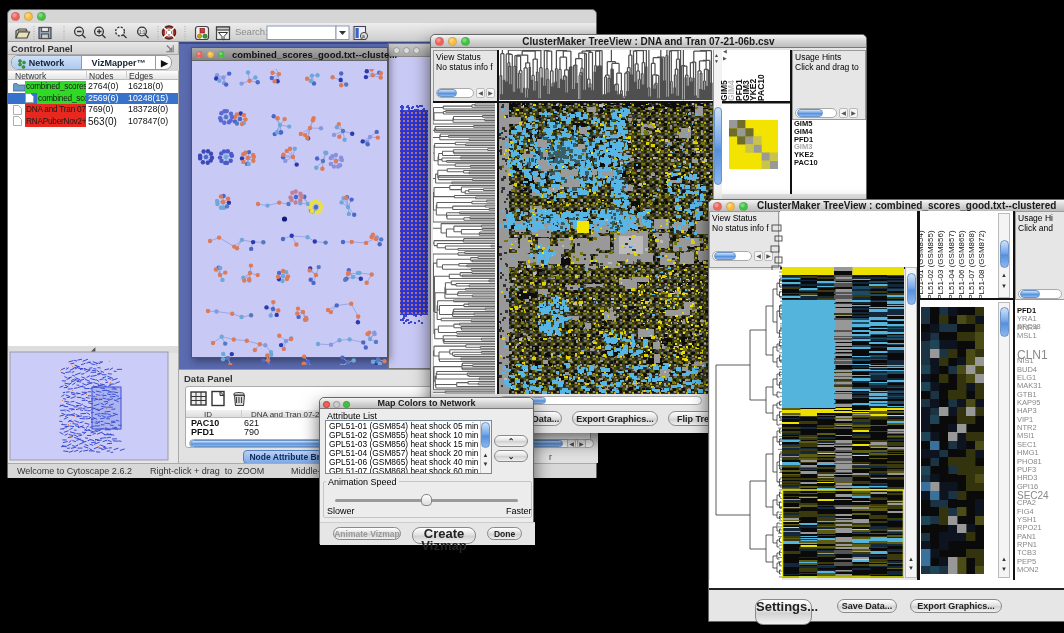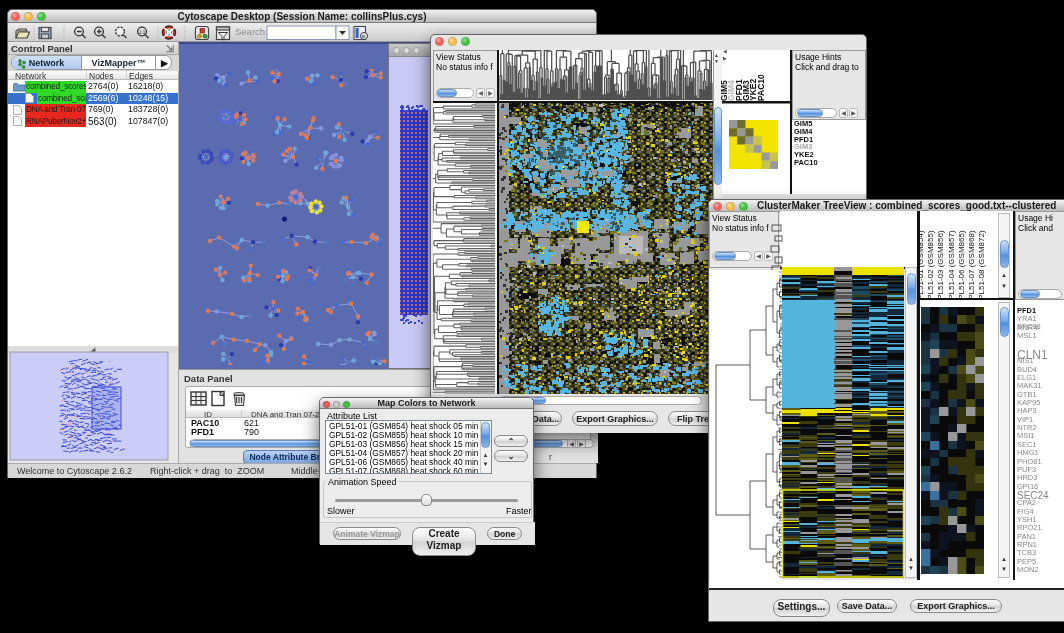--- a/index.html
+++ b/index.html
@@ -10,21 +10,20 @@
 .trk{background:#fff;border:1px solid #aaa;border-radius:6px}
 .pill{background:linear-gradient(#cfe3fa,#76a8e8 45%,#5590dd 55%,#8cb8ef);border:1px solid #6a93c8;border-radius:5px}
 .arrbox{color:#555;font-size:6px;text-align:center;background:#f5f5f5;border:1px solid #bbb;border-radius:2px;line-height:9px}
 .pbtn{background:linear-gradient(#fff,#e2e2e2 45%,#d2d2d2 55%,#f0f0f0);border:1px solid #8a8a8a;border-radius:8px;
 text-align:center;display:inline-block}
 .gpanel{position:absolute;background:#e6e6e6;border:1px solid #9a9a9a;color:#000}
 .ptext{position:absolute;font-size:8.5px;color:#000;line-height:9.5px;white-space:nowrap}
 .vlabel{position:absolute;font-size:8px;color:#111;white-space:nowrap;transform:rotate(-90deg);transform-origin:left bottom}
 </style></head><body>
 <div class="win" style="left:7px;top:9px;width:590px;height:469px;background:#d6d6d6;border-radius:5px 5px 0 0">
-    <div class="mactitle" style="height:13px;font-size:10px;line-height:13px;border-radius:5px 5px 0 0">Cytoscape Desktop (Session Name: collinsPlus.cys)</div>
     <span class="abs" style="left:3px;top:2px;width:9px;height:9px;border-radius:50%;background:radial-gradient(circle at 35% 30%, #fff5 20%, #0000 45%),#f35f57;border:0.5px solid #8886"></span>
     <span class="abs" style="left:16px;top:2px;width:9px;height:9px;border-radius:50%;background:radial-gradient(circle at 35% 30%, #fff5 20%, #0000 45%),#fbbe3b;border:0.5px solid #8886"></span>
     <span class="abs" style="left:29px;top:2px;width:9px;height:9px;border-radius:50%;background:radial-gradient(circle at 35% 30%, #fff5 20%, #0000 45%),#3ec43c;border:0.5px solid #8886"></span>
     <div class="abs" style="left:0;top:13px;width:100%;height:19px;background:linear-gradient(#ededed,#cdcdcd);border-bottom:1px solid #9a9a9a"></div>
     <svg class="abs" style="left:0;top:13px" width="360" height="19">
 <g stroke="#555" fill="none" stroke-width="1.2">
 <path d="M8 15V8l3-2h7l1 2h-9" fill="#d8d4a8" stroke="#444"></path>
         <path d="M8 15l2.5-6h11l-2.5 6z" fill="#e8e4b8" stroke="#444"></path>
 <rect x="31" y="4.5" width="12" height="11" fill="#9ab" stroke="#445"></rect>
         <rect x="33.5" y="4.5" width="7" height="4" fill="#eee"></rect>
@@ -146,20 +145,26 @@
     <svg class="abs" style="left:390px;top:57px" width="40" height="313">
       <defs>
         <pattern id="dots" width="4" height="4" patternUnits="userSpaceOnUse">
           <rect width="4" height="4" fill="#2a35d4"></rect>
           <circle cx="2" cy="2" r="1" fill="#e08858"></circle>
         </pattern>
       </defs>
       <rect x="2" y="43" width="28" height="205" fill="url(#dots)"></rect>
       <path fill="#3a45d0" d="M16 255h2v2h-2zM13 40h2v2h-2zM6 248h2v2h-2zM23 38h2v2h-2zM12 254h2v2h-2zM16 42h2v2h-2zM4 251h2v2h-2zM19 42h2v2h-2zM24 246h2v2h-2zM25 41h2v2h-2zM7 253h2v2h-2zM25 41h2v2h-2zM7 248h2v2h-2zM9 38h2v2h-2zM5 248h2v2h-2zM18 42h2v2h-2zM4 252h2v2h-2zM27 43h2v2h-2zM5 250h2v2h-2zM8 43h2v2h-2zM9 252h2v2h-2zM4 40h2v2h-2zM8 252h2v2h-2zM10 40h2v2h-2zM27 246h2v2h-2zM8 43h2v2h-2zM2 252h2v2h-2zM3 41h2v2h-2zM17 248h2v2h-2zM2 39h2v2h-2zM15 247h2v2h-2zM21 38h2v2h-2zM5 255h2v2h-2zM8 39h2v2h-2zM12 246h2v2h-2zM4 39h2v2h-2zM19 246h2v2h-2zM18 38h2v2h-2zM20 253h2v2h-2zM19 39h2v2h-2zM15 247h2v2h-2zM14 39h2v2h-2zM22 247h2v2h-2zM24 42h2v2h-2zM6 248h2v2h-2zM21 43h2v2h-2zM3 246h2v2h-2zM10 42h2v2h-2zM23 255h2v2h-2zM6 43h2v2h-2zM10 255h2v2h-2zM3 38h2v2h-2z"></path>
     </svg>
+    <div class="abs" style="left:183px;top:37px;width:197px;height:311px;background:#c9c9f5;border:1px solid #555;box-shadow:2px 3px 8px rgba(0,0,0,.4)">
+      <div class="abs" style="left:0;top:0;width:100%;height:13px;background:linear-gradient(#a9a9a9,#848484);border-bottom:1px solid #666;text-align:center;font-size:9.5px;font-weight:bold;color:#111;line-height:13px;padding-left:40px;white-space:nowrap">combined_scores_good.txt--cluste...</div>
+      <span class="abs" style="left:4px;top:3px;width:7px;height:7px;border-radius:50%;background:radial-gradient(circle at 35% 30%, #fff5 20%, #0000 45%),#f35f57;border:0.5px solid #8886"></span>
+      <span class="abs" style="left:15px;top:3px;width:7px;height:7px;border-radius:50%;background:radial-gradient(circle at 35% 30%, #fff5 20%, #0000 45%),#fbbe3b;border:0.5px solid #8886"></span>
+      <span class="abs" style="left:26px;top:3px;width:7px;height:7px;border-radius:50%;background:radial-gradient(circle at 35% 30%, #fff5 20%, #0000 45%),#3ec43c;border:0.5px solid #8886"></span>
+    </div>
     <svg class="abs" style="left:190px;top:59px" width="195" height="296">
       <path stroke="#96a2e0" stroke-width="0.9" fill="none" d="M25.4 8.4L18.2 9.5M25.4 8.4L31.2 4.6M25.4 8.4L28.2 15.6M25.4 8.4L19.1 6.3M25.4 8.4L26.0 14.1M25.4 8.4L21.3 11.7M51.6 11.7L59.7 13.3M51.6 11.7L50.0 3.5M51.6 11.7L57.4 8.5M51.6 11.7L43.6 14.6M81.0 5.1L77.2 -2.0M81.0 5.1L73.8 9.0M81.0 5.1L74.5 3.7M81.0 5.1L76.6 12.3M81.0 5.1L79.6 12.3M114.0 6.6L116.0 14.5M114.0 6.6L112.8 12.0M114.0 6.6L119.5 6.3M114.0 6.6L109.1 9.7M142.7 11.0L143.2 4.4M142.7 11.0L134.6 8.3M142.7 11.0L143.2 16.3M142.7 11.0L148.2 15.5M174.7 6.3L182.7 8.5M174.7 6.3L182.8 4.2M174.7 6.3L167.9 8.1M174.7 6.3L168.8 2.3M174.7 6.3L181.3 3.8M174.7 6.3L173.6 0.4M28.0 48.0L34.0 48.1M28.0 48.0L32.8 51.6M28.0 48.0L30.9 53.2M28.0 48.0L26.3 53.8M28.0 48.0L23.0 51.4M28.0 48.0L22.1 49.1M28.0 48.0L23.3 44.3M28.0 48.0L26.4 42.2M28.0 48.0L28.8 42.1M28.0 48.0L33.0 44.7M42.0 50.0L47.5 50.4M42.0 50.0L45.9 53.9M42.0 50.0L44.0 55.1M42.0 50.0L38.9 54.6M42.0 50.0L37.0 52.4M42.0 50.0L36.9 47.9M42.0 50.0L39.0 45.4M42.0 50.0L42.7 44.5M42.0 50.0L45.9 46.1M82.0 56.0L91.2 57.6M82.0 56.0L79.1 63.2M82.0 56.0L82.5 63.6M82.0 56.0L79.7 49.2M82.0 56.0L76.7 65.1M82.0 56.0L86.6 50.1M82.0 56.0L75.7 47.3M82.0 56.0L83.1 63.2M112.0 59.0L115.7 49.1M112.0 59.0L110.1 69.2M112.0 59.0L114.9 51.2M112.0 59.0L109.3 69.0M112.0 59.0L107.1 66.1M112.0 59.0L102.8 64.9M112.0 59.0L123.0 59.3M145.0 62.0L136.0 65.9M145.0 62.0L146.6 70.8M145.0 62.0L140.8 55.1M145.0 62.0L141.3 67.8M145.0 62.0L138.9 58.2M145.0 62.0L154.2 64.7M172.0 68.0L178.7 62.9M172.0 68.0L179.8 68.6M172.0 68.0L169.7 75.2M172.0 68.0L164.7 72.4M172.0 68.0L168.7 73.2M8.0 88.0L14.0 88.7M8.0 88.0L12.8 91.6M8.0 88.0L9.7 93.7M8.0 88.0L4.9 93.2M8.0 88.0L2.1 89.3M8.0 88.0L2.1 86.7M8.0 88.0L5.6 82.5M8.0 88.0L10.0 82.3M8.0 88.0L13.0 84.7M28.0 88.0L33.9 86.8M28.0 88.0L32.7 91.8M28.0 88.0L29.0 93.9M28.0 88.0L27.2 93.9M28.0 88.0L23.5 92.0M28.0 88.0L22.0 88.6M28.0 88.0L23.2 84.4M28.0 88.0L26.0 82.4M28.0 88.0L29.8 82.3M28.0 88.0L33.2 85.0M50.0 89.0L55.9 87.9M50.0 89.0L55.3 91.8M50.0 89.0L50.7 95.0M50.0 89.0L49.1 94.9M50.0 89.0L45.4 92.9M50.0 89.0L44.0 89.4M50.0 89.0L45.3 85.3M50.0 89.0L47.5 83.6M50.0 89.0L51.0 83.1M50.0 89.0L55.1 85.9M95.0 88.0L98.7 95.6M95.0 88.0L96.7 79.7M95.0 88.0L88.8 81.9M95.0 88.0L85.1 88.2M95.0 88.0L92.0 79.7M95.0 88.0L85.4 85.8M95.0 88.0L87.3 91.9M125.0 92.0L118.3 98.8M125.0 92.0L124.4 99.8M125.0 92.0L128.3 84.0M125.0 92.0L127.3 83.6M125.0 92.0L119.1 89.5M138.0 92.0L143.9 91.1M138.0 92.0L142.1 96.3M138.0 92.0L140.1 97.6M138.0 92.0L135.9 97.6M138.0 92.0L132.8 94.9M138.0 92.0L132.7 89.1M138.0 92.0L134.4 87.2M138.0 92.0L137.9 86.0M138.0 92.0L143.1 88.8M25.0 133.0L30.9 133.8M25.0 133.0L29.0 137.4M25.0 133.0L25.9 138.9M25.0 133.0L23.0 138.7M25.0 133.0L19.4 135.0M25.0 133.0L19.1 131.9M25.0 133.0L22.9 127.4M25.0 133.0L25.6 127.0M25.0 133.0L30.1 129.8M60.0 135.0L69.5 136.6M69.5 136.6L81.2 133.6M81.2 133.6L90.5 135.0M110.0 135.0L114.7 142.4M110.0 135.0L106.3 127.8M110.0 135.0L104.0 127.5M110.0 135.0L117.4 140.1M110.0 135.0L102.3 134.2M110.0 135.0L112.8 141.5M98.0 128.0L103.5 127.6M98.0 128.0L102.3 131.5M98.0 128.0L97.6 133.5M98.0 128.0L93.5 131.1M98.0 128.0L92.5 128.4M98.0 128.0L94.4 123.8M98.0 128.0L97.8 122.5M98.0 128.0L102.4 124.7M118.0 138.0L123.5 137.5M118.0 138.0L122.3 141.4M118.0 138.0L119.0 143.4M118.0 138.0L114.1 141.9M118.0 138.0L112.5 138.3M118.0 138.0L113.6 134.7M118.0 138.0L117.7 132.5M118.0 138.0L121.6 133.8M150.0 138.0L156.2 145.8M150.0 138.0L143.6 133.4M150.0 138.0L153.6 130.6M150.0 138.0L148.3 128.7M150.0 138.0L149.0 128.2M150.0 138.0L150.9 144.9M150.0 138.0L145.6 129.2M12.0 172.0L21.1 168.6M21.1 168.6L36.2 177.6M36.2 177.6L43.9 170.9M43.9 170.9L39.0 179.3M43.9 170.9L55.1 173.1M55.1 173.1L53.2 179.9M55.1 173.1L65.3 173.2M85.0 170.0L93.7 166.8M93.7 166.8L98.4 175.5M93.7 166.8L109.6 168.2M109.6 168.2L116.8 172.5M116.8 172.5L127.6 173.6M145.0 173.0L153.7 172.9M153.7 172.9L168.1 173.9M168.1 173.9L178.8 168.5M22.0 206.0L27.2 203.6M22.0 206.0L20.6 198.8M22.0 206.0L17.9 200.5M22.0 206.0L24.5 210.9M22.0 206.0L22.2 198.9M52.0 204.0L51.3 211.5M52.0 204.0L59.7 206.1M52.0 204.0L52.9 196.6M52.0 204.0L45.3 208.7M52.0 204.0L46.3 211.5M52.0 204.0L51.2 210.3M85.0 207.0L90.0 207.5M85.0 207.0L88.9 210.1M85.0 207.0L84.5 212.0M85.0 207.0L81.1 210.2M85.0 207.0L80.0 207.7M85.0 207.0L81.1 203.9M85.0 207.0L85.1 202.0M85.0 207.0L88.2 203.1M118.0 206.0L120.7 198.1M118.0 206.0L112.7 210.8M118.0 206.0L112.2 199.5M118.0 206.0L115.5 213.9M118.0 206.0L111.7 201.4M155.0 208.0L150.8 201.2M155.0 208.0L148.4 209.7M155.0 208.0L162.8 209.8M155.0 208.0L147.2 210.8M155.0 208.0L160.1 203.9M155.0 208.0L150.6 203.7M10.0 242.0L18.5 242.5M18.5 242.5L34.2 244.7M34.2 244.7L43.6 248.0M43.6 248.0L53.1 246.3M75.0 240.0L75.3 233.1M75.0 240.0L80.3 241.5M75.0 240.0L78.7 245.9M75.0 240.0L68.5 238.4M75.0 240.0L72.7 246.5M105.0 243.0L108.5 250.6M105.0 243.0L100.6 247.9M105.0 243.0L100.0 239.6M105.0 243.0L107.0 250.7M105.0 243.0L99.3 244.5M105.0 243.0L108.2 248.9M130.0 241.0L138.7 236.4M138.7 236.4L132.9 243.1M138.7 236.4L153.2 234.7M153.2 234.7L160.2 247.5M160.2 247.5L159.9 253.2M15.0 274.0L23.7 267.7M23.7 267.7L27.2 274.6M23.7 267.7L35.8 270.5M35.8 270.5L48.8 271.8M48.8 271.8L61.8 275.3M61.8 275.3L56.9 281.0M61.8 275.3L67.3 276.2M67.3 276.2L73.0 283.1M88.0 272.0L93.0 270.0M88.0 272.0L81.3 266.7M88.0 272.0L85.8 279.9M88.0 272.0L83.1 276.1M88.0 272.0L93.3 269.5M120.0 275.0L133.0 275.7M133.0 275.7L141.5 271.2M141.5 271.2L151.6 270.4M151.6 270.4L165.3 273.4M165.3 273.4L167.8 278.5M172.0 270.0L169.5 265.0M172.0 270.0L176.2 263.8M172.0 270.0L176.7 265.1M172.0 270.0L171.3 263.6M172.0 270.0L178.0 272.9M178.0 170.0L173.6 168.0M178.0 170.0L174.9 165.8M178.0 170.0L181.7 175.3M178.0 170.0L183.2 170.4M150.0 205.0L161.4 203.9M161.4 203.9L173.7 205.5M173.7 205.5L168.7 213.8M30.0 289.1L32.3 295.9M30.0 289.1L25.0 290.2M30.0 289.1L25.2 284.9M30.0 289.1L33.8 285.1M70.0 291.2L73.2 285.8M70.0 291.2L71.7 297.1M70.0 291.2L69.3 286.5M70.0 291.2L65.3 291.7M110.0 292.7L106.2 287.6M110.0 292.7L105.6 298.7M110.0 292.7L105.7 294.7M110.0 292.7L113.7 299.0M150.0 293.4L144.4 288.6M150.0 293.4L143.6 297.0M150.0 293.4L155.7 291.5M150.0 293.4L143.8 297.5M180.0 290.5L181.9 294.8M180.0 290.5L178.3 296.3M180.0 290.5L186.5 292.2M180.0 290.5L175.0 292.7"></path>
       <g fill="#8898e0">
         <circle cx="25.4" cy="8.4" r="2.2"></circle>
         <circle cx="19.1" cy="6.3" r="2.2"></circle>
         <circle cx="26.0" cy="14.1" r="2.2"></circle>
         <circle cx="43.6" cy="14.6" r="2.2"></circle>
         <circle cx="123.0" cy="59.3" r="2.2"></circle>
         <circle cx="136.0" cy="65.9" r="2.2"></circle>
         <circle cx="172" cy="68" r="2.2"></circle>
@@ -542,20 +547,21 @@
       <span class="abs" style="left:64px;top:80px;width:108px;height:14px;background:linear-gradient(#b8d2f5,#7fa8e5);border:1px solid #5580bb;border-radius:4px;font-size:8.5px;font-weight:bold;color:#0a2a5a;text-align:center;line-height:13px">Node Attribute Browser</span>
       <span class="abs" style="left:370px;top:82px;font-size:8.5px;color:#444">r</span>
     </div>
     <div class="abs" style="left:0;top:453px;width:100%;height:15px;background:#d8d8d8;border-top:1px solid #aaa;font-size:9px;color:#333;line-height:15px">
       <span class="abs" style="left:9px">Welcome to Cytoscape 2.6.2</span>
       <span class="abs" style="left:142px">Right-click + drag&nbsp; to&nbsp; ZOOM</span>
       <span class="abs" style="left:283px">Middle-</span>
     </div>
   </div>
 <div class="win" style="left:430px;top:34px;width:437px;height:399px;background:#e6e6e6;border-radius:5px 5px 0 0">
+    <div class="mactitle" style="height:13px;font-size:10px;line-height:13px;border-radius:5px 5px 0 0">ClusterMaker TreeView : DNA and Tran 07-21-06b.csv</div>
     <span class="abs" style="left:4px;top:2px;width:9px;height:9px;border-radius:50%;background:radial-gradient(circle at 35% 30%, #fff5 20%, #0000 45%),#f35f57;border:0.5px solid #8886"></span>
     <span class="abs" style="left:17px;top:2px;width:9px;height:9px;border-radius:50%;background:radial-gradient(circle at 35% 30%, #fff5 20%, #0000 45%),#fbbe3b;border:0.5px solid #8886"></span>
     <span class="abs" style="left:30px;top:2px;width:9px;height:9px;border-radius:50%;background:radial-gradient(circle at 35% 30%, #fff5 20%, #0000 45%),#3ec43c;border:0.5px solid #8886"></span>
     <div class="gpanel" style="left:2px;top:15px;width:66px;height:52px">
       <div class="ptext" style="left:2px;top:2px">View Status<br>No status info f</div>
     </div>
     <span class="abs trk" style="left:5px;top:53px;width:38px;height:10px"></span>
     <span class="abs pill" style="left:6px;top:54px;width:20px;height:8px"></span>
     <span class="abs arrbox" style="left:45px;top:53px;width:9px;height:10px">◀</span>
     <span class="abs arrbox" style="left:55px;top:53px;width:9px;height:10px">▶</span>
@@ -747,21 +753,21 @@
 <div class="abs" style="left:1017px;top:506.6px;font-size:7.5px;color:#888;font-weight:normal">FIG4</div>
 <div class="abs" style="left:1017px;top:515.0px;font-size:7.5px;color:#888;font-weight:normal">YSH1</div>
 <div class="abs" style="left:1017px;top:523.4px;font-size:7.5px;color:#888;font-weight:normal">RPO21</div>
 <div class="abs" style="left:1017px;top:531.7px;font-size:7.5px;color:#888;font-weight:normal">PAN1</div>
 <div class="abs" style="left:1017px;top:540.1px;font-size:7.5px;color:#888;font-weight:normal">RPN1</div>
 <div class="abs" style="left:1017px;top:548.4px;font-size:7.5px;color:#888;font-weight:normal">TCB3</div>
 <div class="abs" style="left:1017px;top:556.8px;font-size:7.5px;color:#888;font-weight:normal">PEP5</div>
 <div class="abs" style="left:1017px;top:565.2px;font-size:7.5px;color:#888;font-weight:normal">MON2</div>
 <div class="abs" style="left:709px;top:580px;width:366px;height:8px;background:#fff"></div>
 <div class="abs" style="left:709px;top:588px;width:366px;height:33px;background:#e6e6e6;border-top:2px solid #222"></div>
-<span class="abs pbtn" style="left:773px;top:599px;width:57px;height:18px;line-height:13px;font-size:10px;color:#222;font-weight:bold">Settings...</span>
+<span class="abs pbtn" style="left:755px;top:599px;width:57px;height:26px;line-height:13px;font-size:13px;color:#222;font-weight:bold">Settings...</span>
 <span class="abs pbtn" style="left:837px;top:599px;width:60px;height:14px;line-height:13px;font-size:9px;color:#222;font-weight:bold">Save Data...</span>
 <span class="abs pbtn" style="left:910px;top:599px;width:92px;height:14px;line-height:13px;font-size:9px;color:#222;font-weight:bold">Export Graphics...</span>
 <div class="win" style="left:319px;top:397px;width:215px;height:147px;background:#ececec;border-radius:5px 5px 0 0">
     <div class="mactitle" style="height:11px;font-size:9px;line-height:11px;border-radius:5px 5px 0 0">Map Colors to Network</div>
     <span class="abs" style="left:3px;top:3px;width:6.5px;height:6.5px;border-radius:50%;background:#f35f57;border:0.5px solid #a44"></span>
     <span class="abs" style="left:13px;top:3px;width:6.5px;height:6.5px;border-radius:50%;background:#ccc;border:0.5px solid #999"></span>
     <span class="abs" style="left:23px;top:3px;width:6.5px;height:6.5px;border-radius:50%;background:#3ec43c;border:0.5px solid #494"></span>
     <div class="abs" style="left:7px;top:13px;font-size:9px;color:#000">Attribute List</div>
     <div class="abs" style="left:5px;top:22px;width:167px;height:54px;background:#fff;border:1px solid #7a8a9a;font-size:8.4px;color:#000;overflow:hidden;line-height:9px;padding:1px 0 0 3px">GPL51-01 (GSM854) heat shock 05 min<br>GPL51-02 (GSM855) heat shock 10 min<br>GPL51-03 (GSM856) heat shock 15 min<br>GPL51-04 (GSM857) heat shock 20 min<br>GPL51-06 (GSM865) heat shock 40 min<br>GPL51-07 (GSM868) heat shock 60 min</div>
     <span class="abs" style="left:160px;top:23px;width:11px;height:52px;background:#f2f2f2;border-left:1px solid #ccc"></span>
@@ -771,14 +777,14 @@
     <span class="abs pbtn" style="left:174px;top:37px;width:34px;height:12px;line-height:11px;font-size:8px;color:#222;font-weight:bold">⌃</span>
     <span class="abs pbtn" style="left:174px;top:52px;width:34px;height:12px;line-height:11px;font-size:8px;color:#222;font-weight:bold">⌄</span>
     <div class="abs" style="left:3px;top:83px;width:209px;height:37px;border:1px solid #c5c5c5;border-radius:2px"></div>
     <div class="abs" style="left:6px;top:79px;font-size:9px;color:#000;background:#ececec;padding:0 2px">Animation Speed</div>
     <div class="abs" style="left:15px;top:101px;width:183px;height:2.5px;background:#9a9a9a;border-radius:2px"></div>
     <span class="abs" style="left:101px;top:96px;width:11px;height:12px;background:linear-gradient(#fdfdfd,#ddd);border:1px solid #888;border-radius:5px 5px 4px 4px"></span>
     <div class="abs" style="left:7px;top:108px;font-size:9px;color:#000">Slower</div>
     <div class="abs" style="left:186px;top:108px;font-size:9px;color:#000">Faster</div>
     <div class="abs" style="left:0;top:124px;width:215px;height:23px;background:#e6e6e6;border-top:1px solid #ccc"></div>
     <span class="abs pbtn" style="left:13px;top:129px;width:68px;height:13px;line-height:12px;font-size:8.5px;color:#999;font-weight:bold">Animate Vizmap</span>
-    <span class="abs pbtn" style="left:92px;top:129px;width:64px;height:29px;line-height:12px;font-size:10px;color:#222;font-weight:bold">Create Vizmap</span>
+    <span class="abs pbtn" style="left:92px;top:129px;width:64px;height:17px;line-height:12px;font-size:13px;color:#222;font-weight:bold">Create Vizmap</span>
     <span class="abs pbtn" style="left:167px;top:129px;width:35px;height:13px;line-height:12px;font-size:8.5px;color:#222;font-weight:bold">Done</span>
   </div>
 </body></html>

